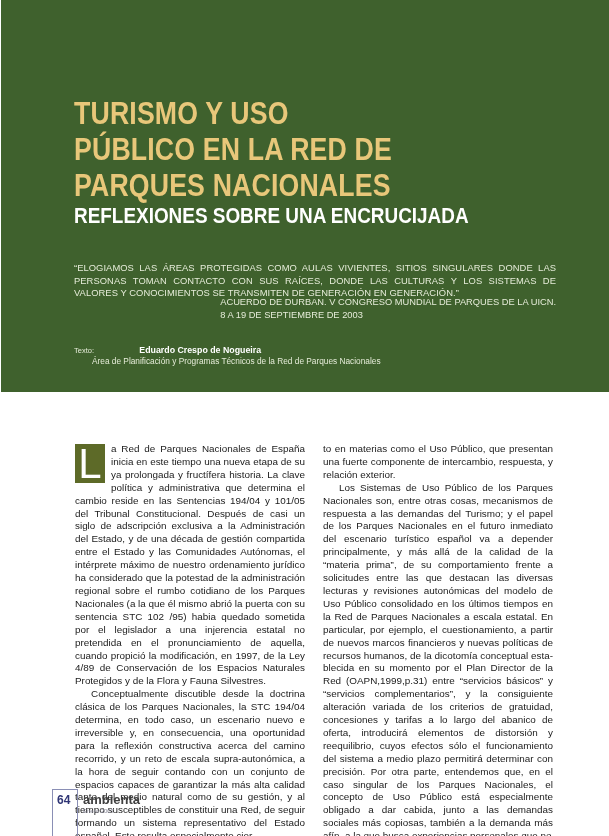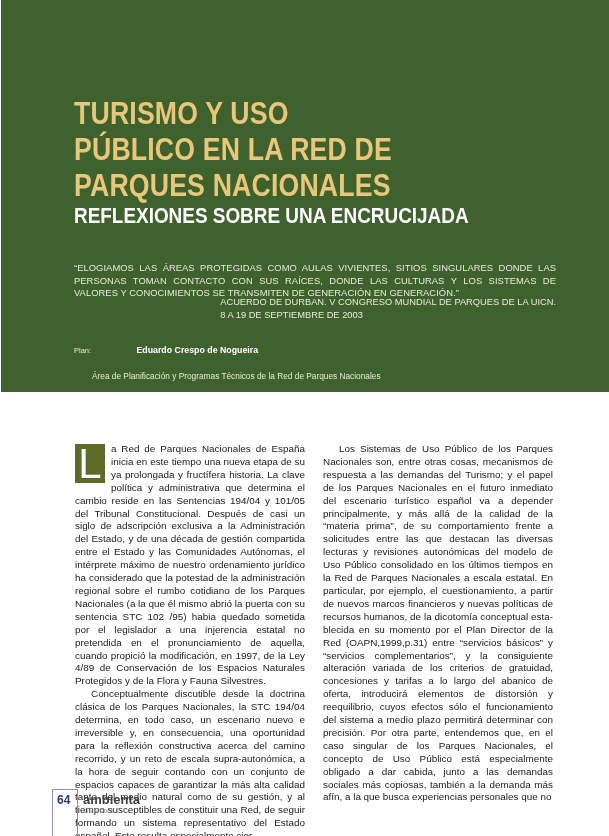--- a/index.html
+++ b/index.html
@@ -32,21 +32,21 @@
   .attrib {
     position: absolute; right: 53px; top: 296px; margin: 0;
     color: #e6ecd9; font-size: 9.3px; line-height: 12.6px; text-align: left;
   }
   .byline {
     position: absolute; left: 74px; top: 345px; margin: 0;
     color: #e6ecd9; font-size: 8.3px; line-height: 10px;
   }
   .byline .label { font-size: 7.5px; }
   .byline .author { font-weight: bold; color: #ffffff; font-size: 8.8px; padding-left: 43px; }
-  .byline .affil { display: block; padding-left: 18px; margin-top: 15px; }
+  .byline .affil { display: block; padding-left: 18px; }
   .col {
     position: absolute; top: 443px; width: 230px;
     font-size: 9.9px; line-height: 12.9px; color: #1a1a1a;
     text-align: justify; hyphens: manual;
   }
   .col p { margin: 0; }
   .col p.indent { text-indent: 16px; }
   .col-left { left: 75px; }
   .col-right { left: 323px; }
   .dropcap {
@@ -86,30 +86,31 @@
 <h2 class="subtitle">REFLEXIONES SOBRE UNA ENCRUCIJADA</h2>
 
 <p class="quote">“ELOGIAMOS LAS ÁREAS PROTEGIDAS COMO AULAS VIVIENTES, SITIOS SINGULARES DONDE LAS PERSONAS TOMAN CONTACTO CON SUS RAÍCES, DONDE LAS CULTURAS Y LOS SISTEMAS DE VALORES Y CONOCIMIENTOS SE TRANSMITEN DE GENERACIÓN EN GENERACIÓN.”</p>
 
 <p class="attrib">
   <span>ACUERDO DE DURBAN. V CONGRESO MUNDIAL DE PARQUES DE LA UICN.</span><br>
   <span>8 A 19 DE SEPTIEMBRE DE 2003</span>
 </p>
 
 <p class="byline">
-  <span class="label">Plan:</span>
+  <span class="label">Texto:</span>
   <span class="author">Eduardo Crespo de Nogueira</span>
   <span class="affil">Área de Planificación y Programas Técnicos de la Red de Parques Nacionales</span>
 </p>
 
 <div class="col col-left">
   <p><span class="dropcap">L</span><span>a Red de Parques Nacionales de España inicia en este tiempo una nueva etapa de su ya prolongada y fructífera historia. La clave política y administrativa que determina el cambio reside en las Sentencias 194/04 y 101/05 del Tribunal Constitucional. Después de casi un siglo de adscripción exclusiva a la Administración del Estado, y de una década de gestión compartida entre el Estado y las Comunidades Autónomas, el intérprete máximo de nuestro ordenamiento jurídico ha considerado que la potestad de la administración regional sobre el rumbo cotidiano de los Parques Nacionales (a la que él mismo abrió la puerta con su sentencia STC 102 /95) habia quedado sometida por el legislador a una injerencia estatal no pretendida en el pronunciamiento de aque­lla, cuando propició la modificación, en 1997, de la Ley 4/89 de Conservación de los Espacios Naturales Protegidos y de la Flora y Fauna Silvestres.</span></p>
   <p class="indent">Conceptualmente discutible desde la doctrina clá­sica de los Parques Nacionales, la STC 194/04 deter­mina, en todo caso, un escenario nuevo e irreversible y, en consecuencia, una oportunidad para la reflexión constructiva acerca del camino recorrido, y un reto de escala supra-autonómica, a la hora de seguir contando con un conjunto de espacios capaces de garantizar la más alta calidad tanto del medio natural como de su gestión, y al tiempo susceptibles de constituir una Red, de seguir formando un sistema representativo del Estado español. Esto resulta especialmente cier-</p>
 </div>
 
 <div class="col col-right">
+  <p>to en materias como el Uso Público, que presentan una fuerte componente de intercambio, respuesta, y relación exterior.</p>
   <p class="indent">Los Sistemas de Uso Público de los Parques Nacio­nales son, entre otras cosas, mecanismos de respuesta a las demandas del Turismo; y el papel de los Parques Nacionales en el futuro inmediato del escenario turístico español va a depender principalmente, y más allá de la calidad de la “materia prima”, de su comportamiento frente a solicitudes entre las que destacan las diver­sas lecturas y revisiones autonómicas del modelo de Uso Público consolidado en los últimos tiempos en la Red de Parques Nacionales a escala estatal. En particular, por ejemplo, el cuestionamiento, a partir de nuevos marcos financieros y nuevas políticas de recursos humanos, de la dicotomía conceptual esta­blecida en su momento por el Plan Director de la Red (OAPN,1999,p.31) entre “servicios básicos” y “servi­cios complementarios”, y la consiguiente alteración variada de los criterios de gratuidad, concesiones y tarifas a lo largo del abanico de oferta, introducirá elementos de distorsión y reequilibrio, cuyos efectos sólo el funcionamiento del sistema a medio plazo permitirá determinar con precisión. Por otra parte, entendemos que, en el caso singular de los Parques Nacionales, el concepto de Uso Público está especial­mente obligado a dar cabida, junto a las demandas sociales más copiosas, también a la demanda más afín, a la que busca experiencias personales que no</p>
 </div>
 
 <div class="footer-box"></div>
 <div class="page-num">64</div>
 <div class="mag">ambienta</div>
 <div class="issue">Enero 2007</div>
 
 </body></html>

